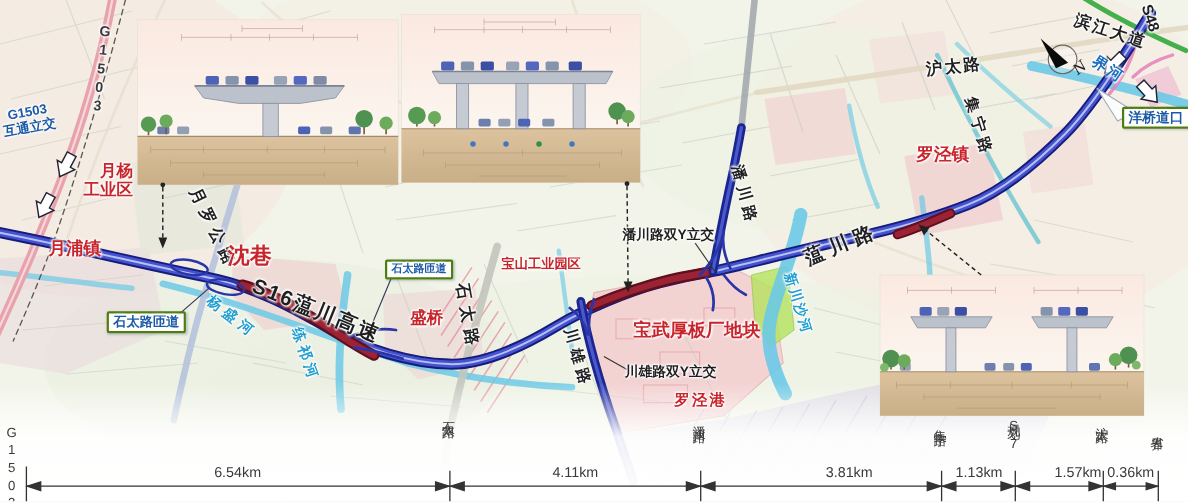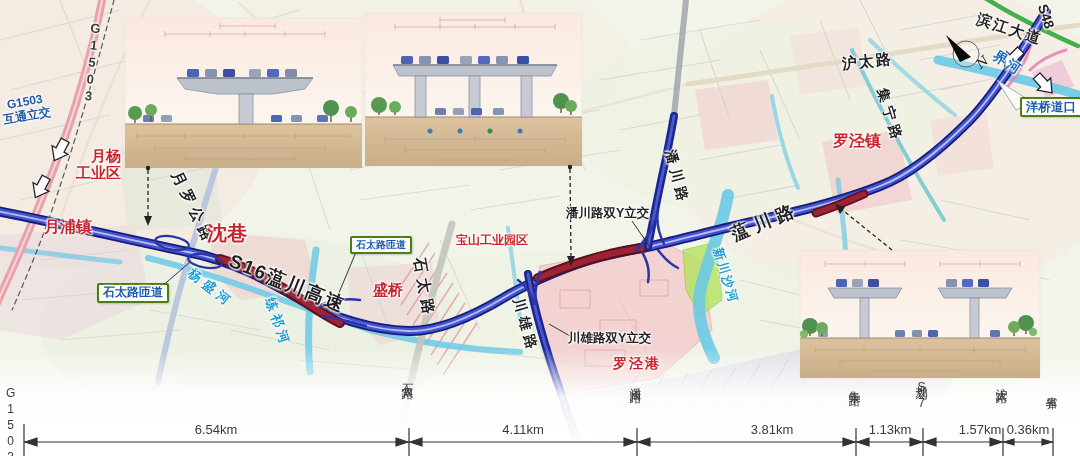--- a/index.html
+++ b/index.html
@@ -351,20 +351,21 @@
 <div class="lbl blk" style="left:428px;top:256px;font-size:15px;letter-spacing:6px;transform:rotate(80deg)">石太路</div>
 
 <div class="lbl red" style="left:456px;top:234px;font-size:12px">宝山工业园区</div>
 
 <div class="lbl red" style="left:373px;top:281px;font-size:15px">盛桥</div>
 
 <div class="lbl blk" style="left:566px;top:206px;font-size:12.5px">潘川路双Y立交</div>
 
 <div class="lbl blk" style="left:526px;top:296px;font-size:14px;letter-spacing:5px;transform:rotate(74deg)">川雄路</div>
 
+<div class="lbl red" style="left:576px;top:291px;font-size:16.5px">宝武厚板厂地块</div>
 
 <div class="lbl blk" style="left:568px;top:331px;font-size:12.5px">川雄路双Y立交</div>
 
 <div class="lbl red" style="left:613px;top:355px;font-size:14px;letter-spacing:2px">罗泾港</div>
 
 <div class="lbl cyan" style="left:724px;top:246px;font-size:12.5px;letter-spacing:2px;transform:rotate(73deg)">新川沙河</div>
 
 <div class="lbl blk" style="left:678px;top:148px;font-size:14px;letter-spacing:5px;transform:rotate(75deg)">潘川路</div>
 
 <div class="lbl blk" style="left:728px;top:226px;font-size:18px;letter-spacing:6px;transform:rotate(-22deg)">蕰川路</div>

